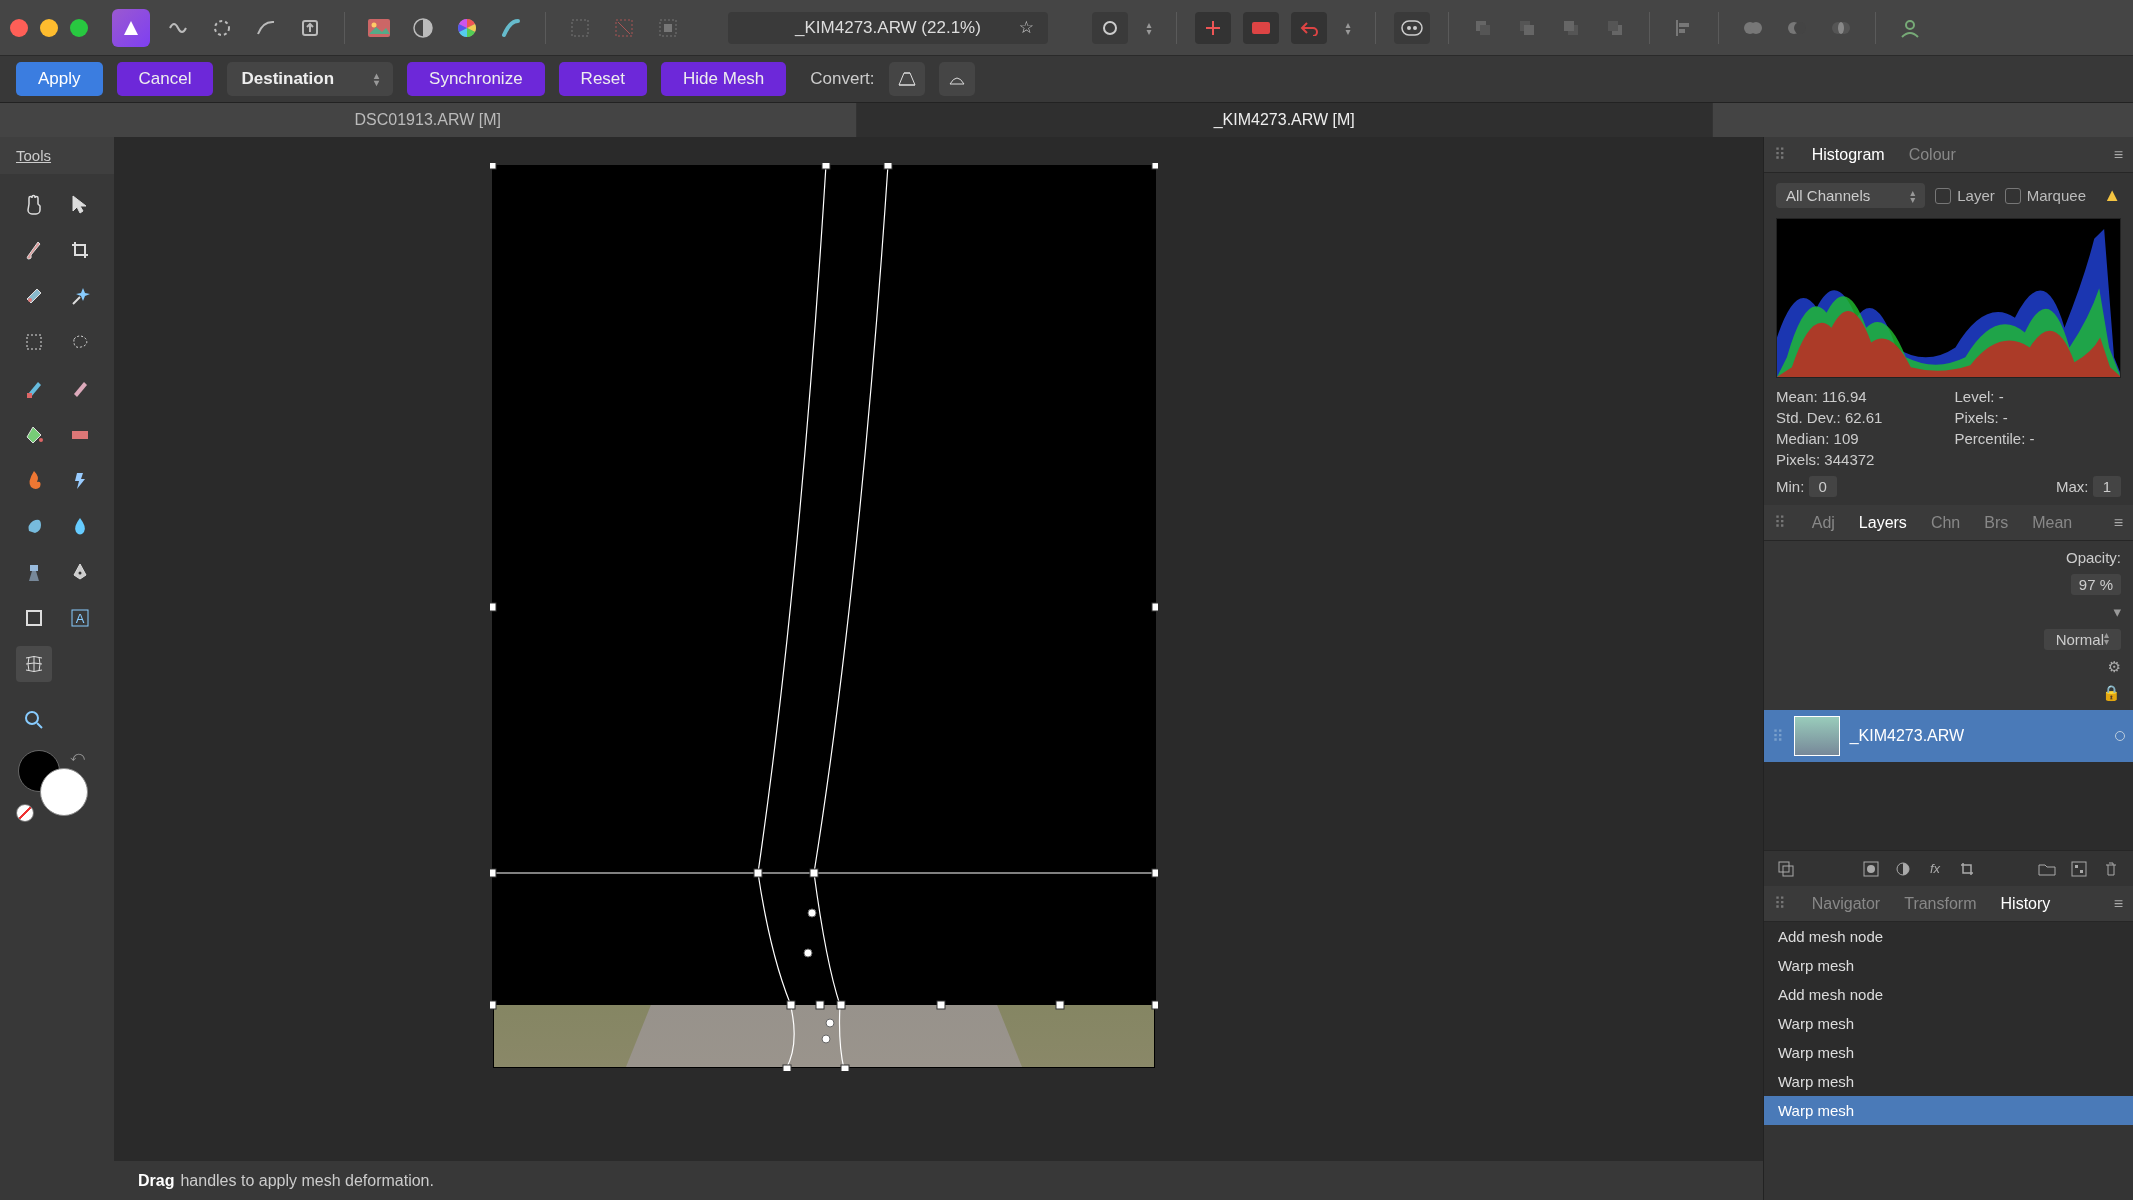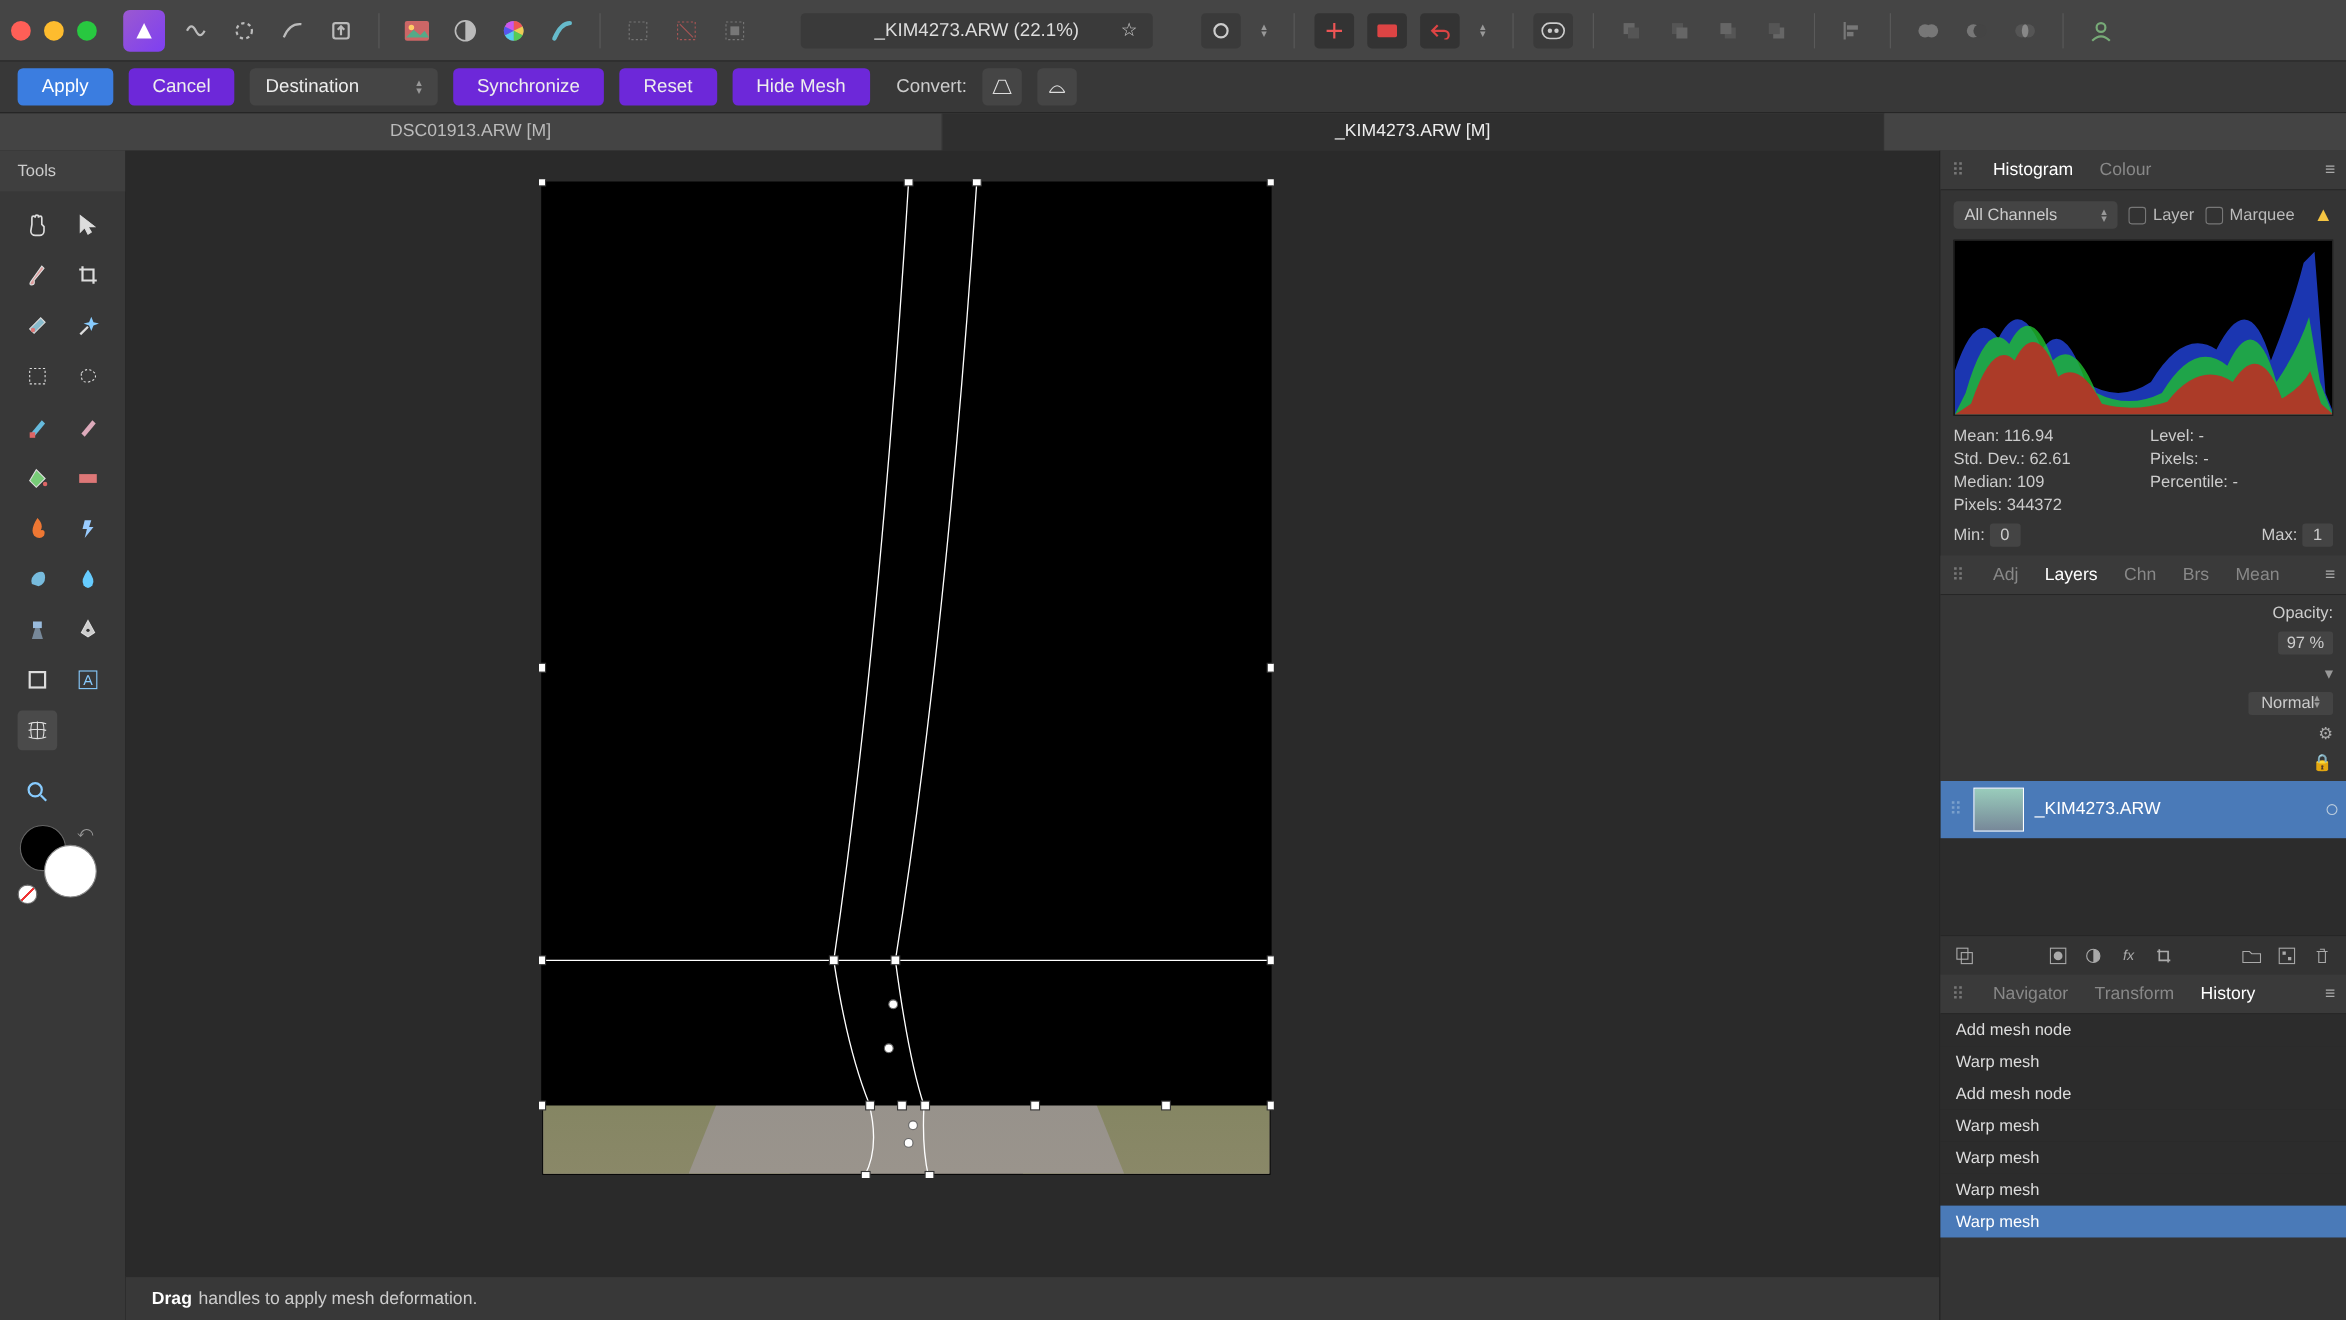--- a/index.html
+++ b/index.html
@@ -15,34 +15,34 @@
 .tb-icon.app { background: linear-gradient(135deg,#9b59d0,#7e3ff2); border-radius:6px; width:38px; height:38px; }
 .tb-sep { width:1px; height:32px; background:#5a5a5a; margin:0 6px; }
 .doc-title { flex: 0 0 320px; background:#3a3a3a; border-radius:4px; height:32px; display:flex; align-items:center; justify-content:center; color:#ddd; font-size:17px; gap:8px; position:relative; }
 .doc-star { position:absolute; right:14px; color:#ccc; }
 .tb-btn { height:32px; min-width:36px; background:#3a3a3a; border-radius:4px; display:flex; align-items:center; justify-content:center; color:#ccc; }
 
 
 .ctx-bar { height:48px; background:#383838; display:flex; align-items:center; padding:0 16px; gap:14px; border-top:1px solid #2a2a2a; border-bottom:1px solid #222;}
 .ctx-btn { height:34px; padding:0 22px; background:#6d28d9; border-radius:5px; display:flex; align-items:center; justify-content:center; color:#eee; font-size:17px; cursor:pointer; }
 .ctx-btn.primary { background:#3b7de0; color:#fff; }
-.ctx-select { height:34px; padding:0 14px; background:#454545; border-radius:5px; display:flex; align-items:center; gap:52px; color:#eee; font-size:17px; }
+.ctx-select { height:34px; padding:0 14px; background:#454545; border-radius:5px; display:flex; align-items:center; gap:40px; color:#eee; font-size:17px;font-weight:bold; }
 .ctx-label { color:#ccc; font-size:17px; margin-left:10px; }
 .ctx-icon { width:36px; height:34px; background:#454545; border-radius:5px; display:flex; align-items:center; justify-content:center; }
 
 
 .doc-tabs { height:34px; background:#444; display:flex; }
 .doc-tab { flex:1; display:flex; align-items:center; justify-content:center; font-size:16px; color:#bbb; border-right:1px solid #333; }
 .doc-tab.active { background:#2f2f2f; color:#eee; }
 .doc-tab-spacer { width:420px; background:#444; }
 
 
 .main { display:flex; height: calc(1200px - 55px - 48px - 34px); }
 .tools-panel { width:114px; background:#383838; padding:0 0 10px 0; display:flex; flex-direction:column; }
-.tools-title { font-size:15px; color:#ccc; padding:10px 0 10px 16px; background:#3f3f3f; }
+.tools-title { font-size:15px; color:#ccc; padding:10px 0 10px 16px; background:#3f3f3f;text-decoration:underline; }
 .tool-grid { display:grid; grid-template-columns: 1fr 1fr; gap:10px 10px; padding:12px 16px; }
 .tool { width:36px; height:36px; display:flex; align-items:center; justify-content:center; cursor:pointer; border-radius:4px; }
 .tool.active { background:#4a4a4a; }
 .tool.single { grid-column: 1/2; }
 .swatch-area { padding:6px 14px; position:relative; height:80px;}
 .swatch-bg { width:42px; height:42px; border-radius:50%; background:#000; position:absolute; left:18px; top:4px; border:1px solid #666;}
 .swatch-fg { width:48px; height:48px; border-radius:50%; background:#fff; position:absolute; left:40px; top:22px; border:1px solid #888;}
 .swatch-swap { position:absolute; left:70px; top:2px; color:#999; font-size:14px;}
 .swatch-none { position:absolute; left:16px; top:58px; width:18px; height:18px; border-radius:50%; background: linear-gradient(135deg,#fff 45%,#e33 45%,#e33 55%,#fff 55%); border:1px solid #777;}
 

